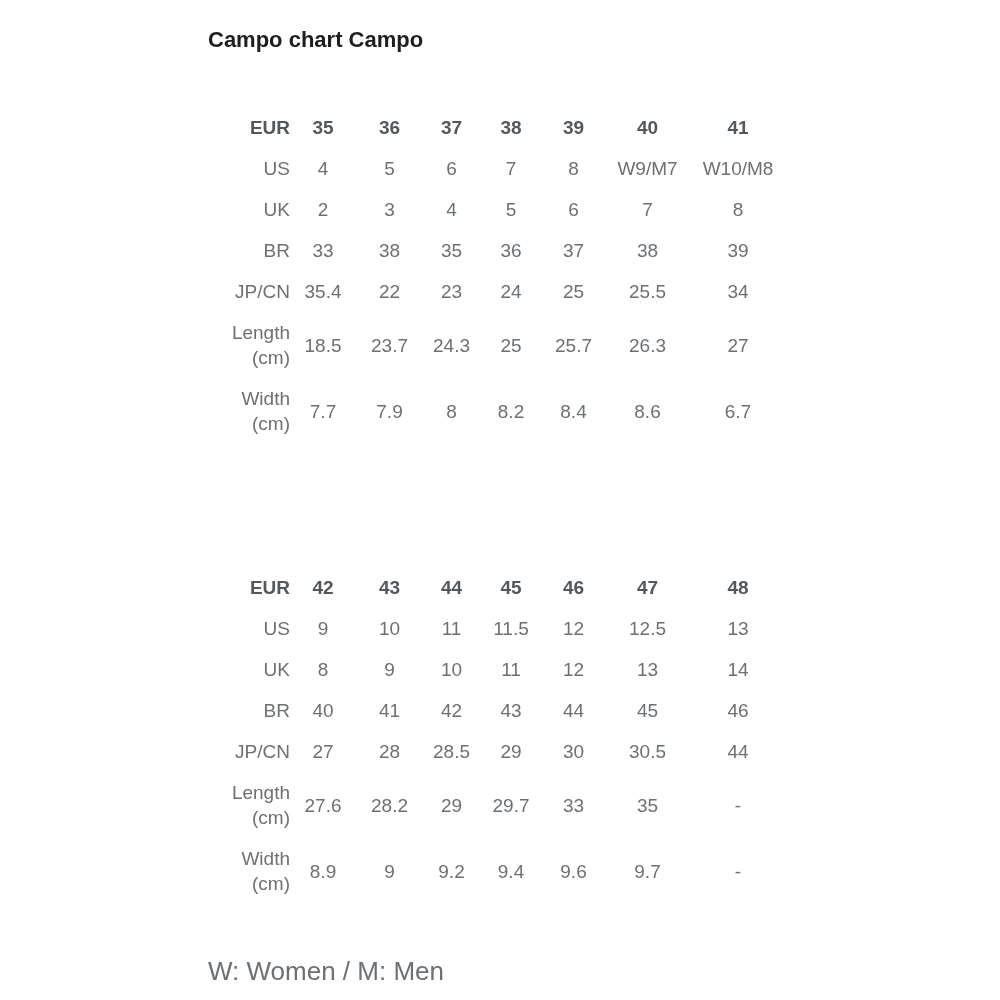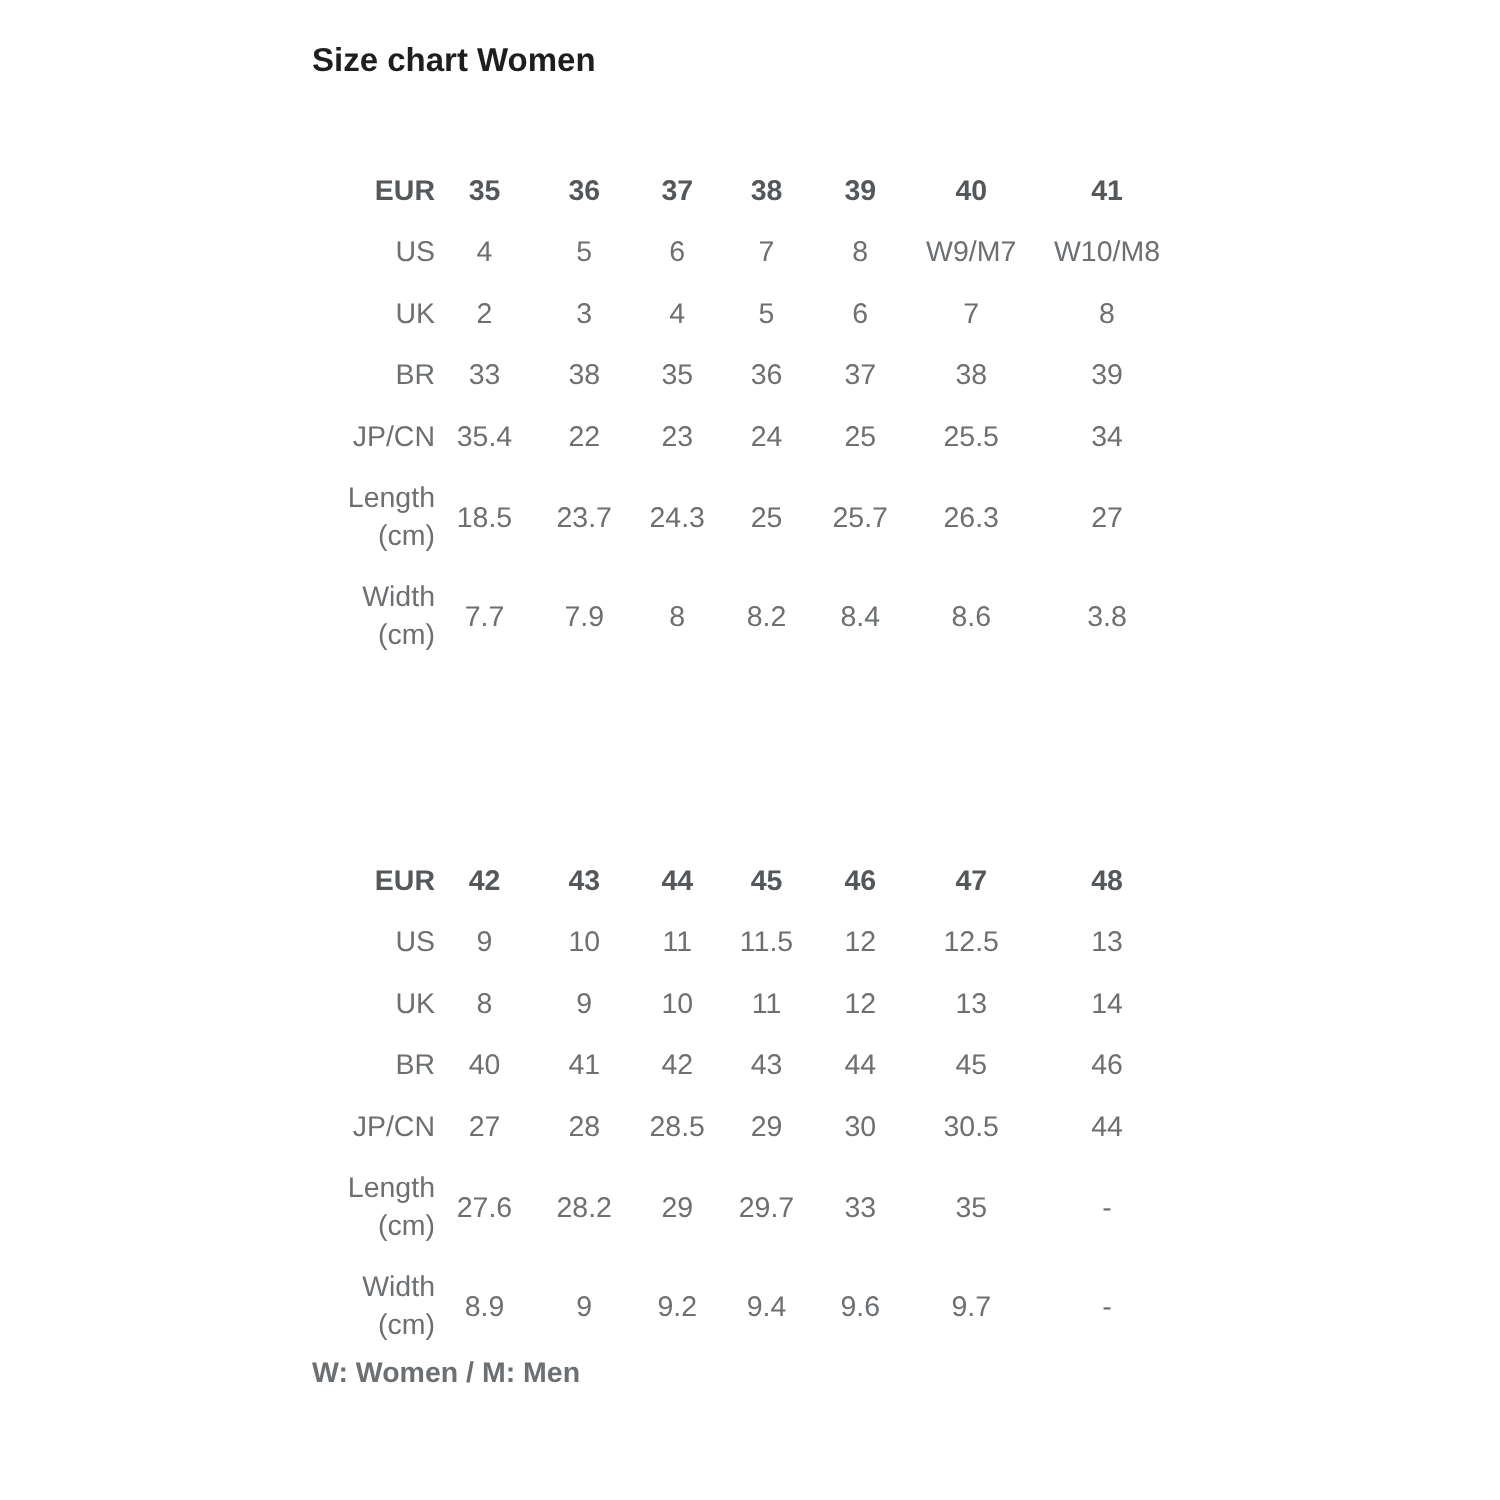--- a/index.html
+++ b/index.html
@@ -30,32 +30,31 @@
   }
   table.size-table tr{height:41px;}
   table.size-table tr.tall{height:66px;}
   table.size-table tr.header-row th{
     font-weight:700;color:var(--c-header);
   }
   table.size-table .label{
     text-align:right;padding-left:14px;
   }
   .footnote{
-    position:absolute;left:208px;top:903px;
-    font-size:19px;line-height:25px;color:var(--c-body);
+    position:absolute;left:208px;top:959px;
+    font-size:26px;line-height:25px;color:var(--c-body);
     white-space:nowrap;
-    font-weight:bold;
   }
 </style>
 </head>
 <body>
 
 <div class="page">
 
-  <h2 class="page-title">Size chart Women</h2>
+  <h2 class="page-title">Campo chart Campo</h2>
 
   <table class="size-table" id="table-1">
     <colgroup>
       <col style="width:82px">
         <col style="width:66px">
         <col style="width:67px">
       <col style="width:57px">
         <col style="width:62px">
         <col style="width:63px">
       <col style="width:85px">
@@ -123,21 +122,21 @@
           <td>27</td>
         </tr>
         <tr class="tall">
           <td class="label">Width (cm)</td>
           <td>7.7</td>
           <td>7.9</td>
           <td>8</td>
           <td>8.2</td>
           <td>8.4</td>
           <td>8.6</td>
-          <td>3.8</td>
+          <td>6.7</td>
         </tr>
       </tbody>
   </table>
 
   <table class="size-table" id="table-2">
     <colgroup>
       <col style="width:82px">
         <col style="width:66px">
         <col style="width:67px">
       <col style="width:57px">

